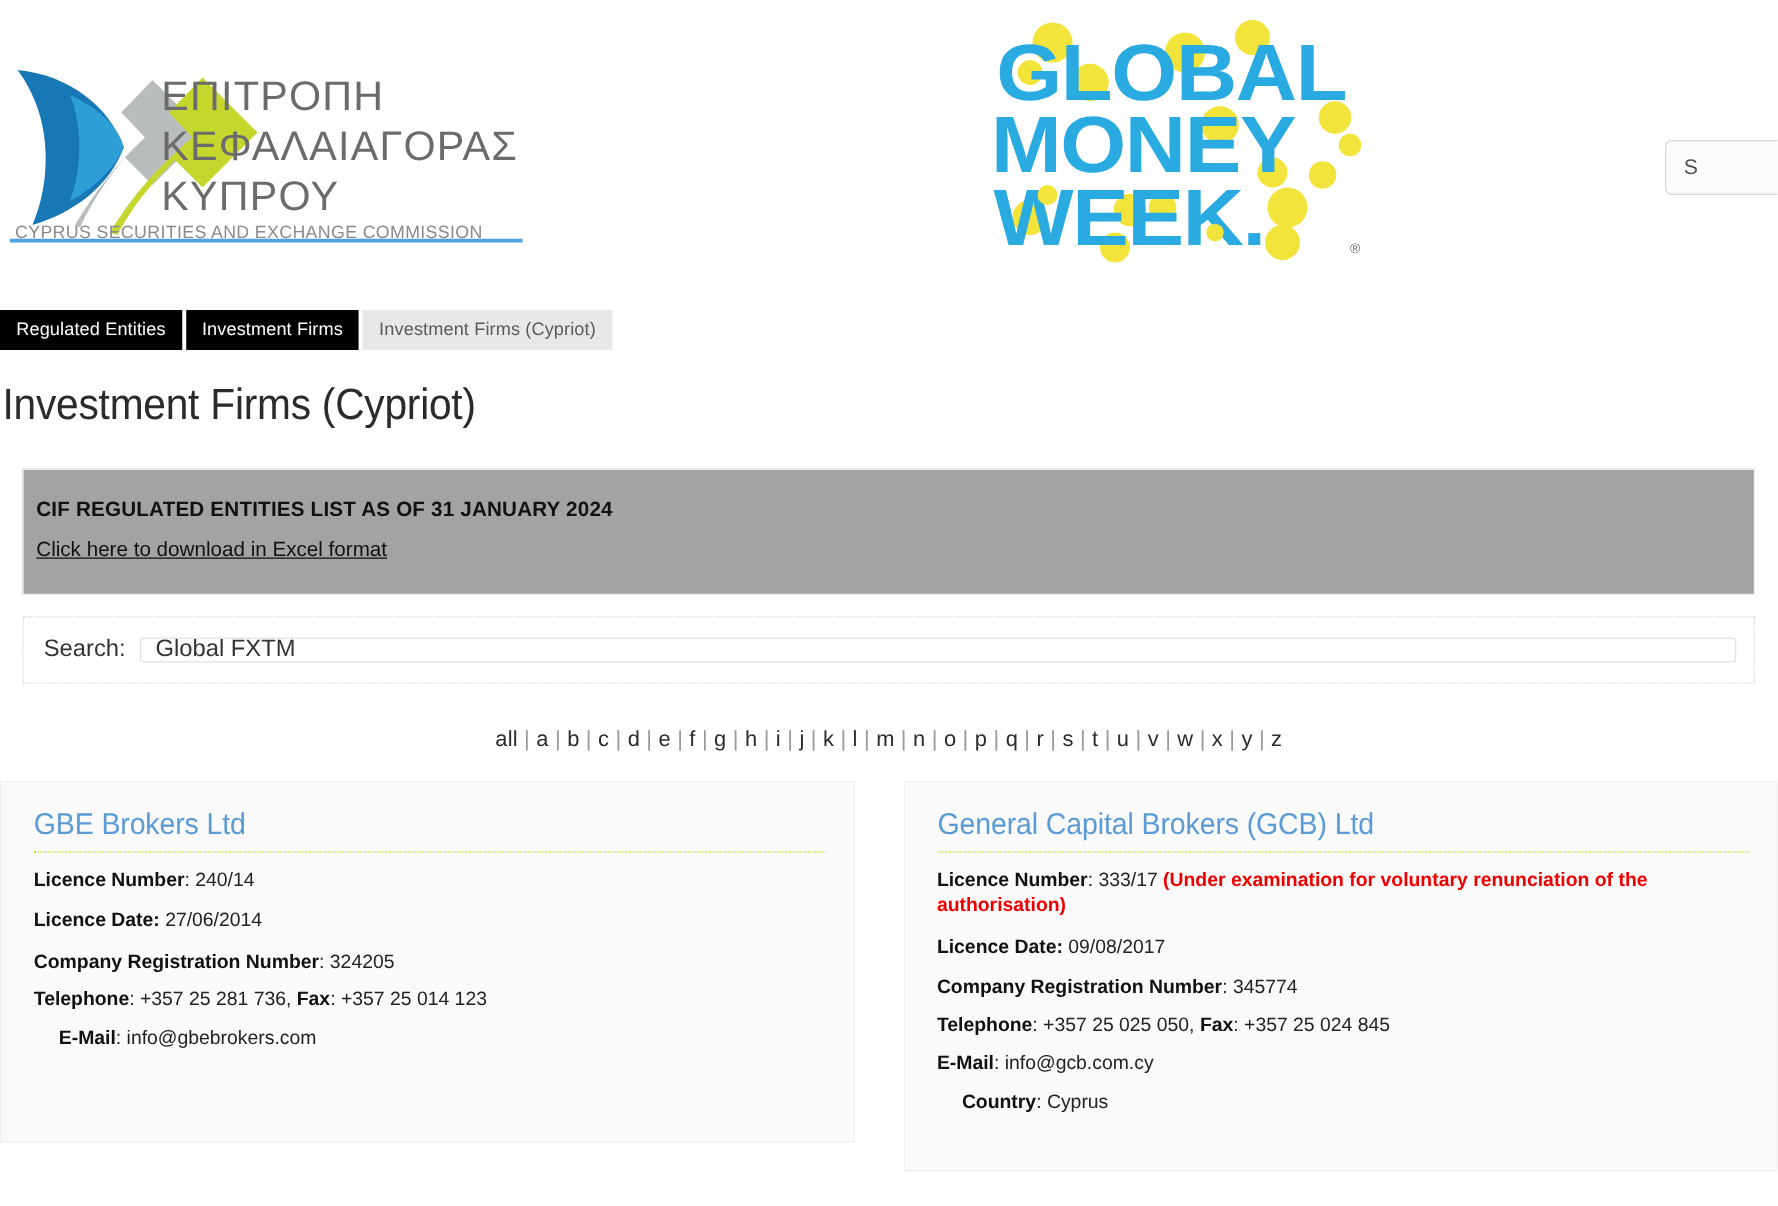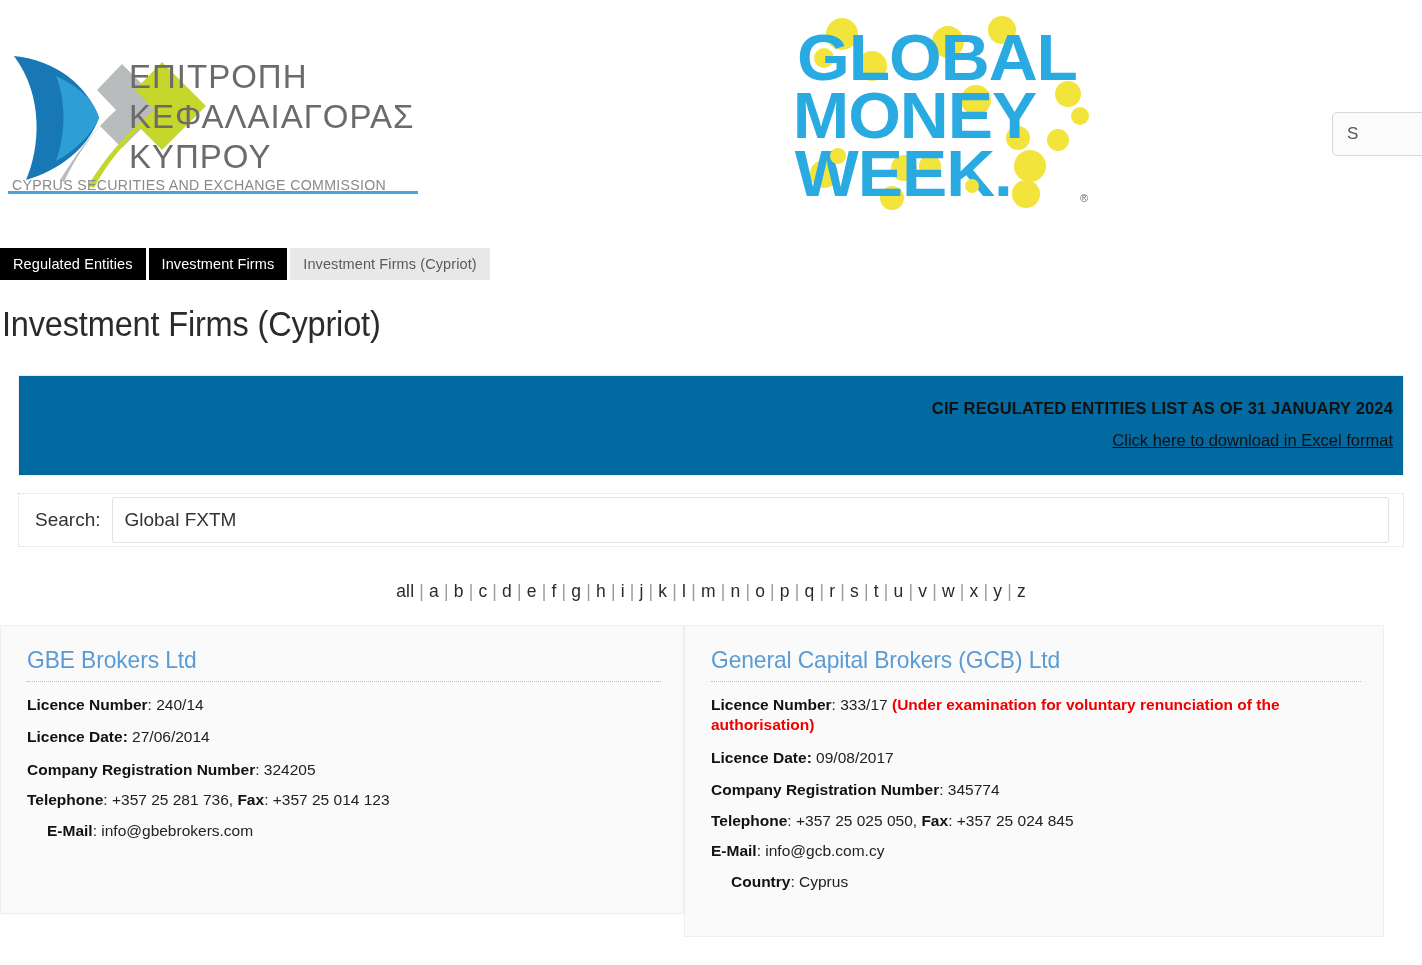--- a/index.html
+++ b/index.html
@@ -88,24 +88,24 @@
     font-weight: 400;
     color: #2b2b2b;
     letter-spacing: -.2px;
     transform: scaleX(0.93);
     transform-origin: left center;
   }
 
   
   .notice {
     margin: 31px 18px 0 18px;
-    background: #0369a1;
+    background: #a3a3a3;
     border: 1px solid #ededed;
     padding: 23px 10px 25px 10px;
-    text-align: right;
+    text-align: left;
   }
   .notice-title {
     font-size: 16.5px;
     font-weight: bold;
     color: #111;
     letter-spacing: .15px;
   }
   .notice-link {
     display: inline-block;
     margin-top: 13px;
@@ -126,21 +126,21 @@
     padding: 0 14px 0 16px;
   }
   .search-label {
     font-size: 19px;
     color: #333;
     margin-right: 12px;
     white-space: nowrap;
   }
   .search-input {
     flex: 1;
-    height: 46px;
+    height: 20px;
     border: 1px solid #e2e2e2;
     border-radius: 3px;
     padding: 0 11px;
     font-size: 19px;
     color: #333;
     font-family: "Liberation Sans", sans-serif;
     outline: none;
     background: #fff;
   }
 
@@ -157,20 +157,21 @@
     text-decoration: none;
     cursor: pointer;
     padding: 0 1px;
   }
   .alpha .sep { color: #9a9a9a; padding: 0 4px; }
 
   
   .results {
     display: flex;
     margin-top: 23px;
+    gap: 39px;
     align-items: flex-start;
   }
   .card {
     background: #fafafa;
     border: 1px solid #eeeeee;
     padding: 20px 22px 34px 26px;
     min-height: 289px;
   }
   .card.left  { width: 684px; }
   .card.right { width: 700px; }

